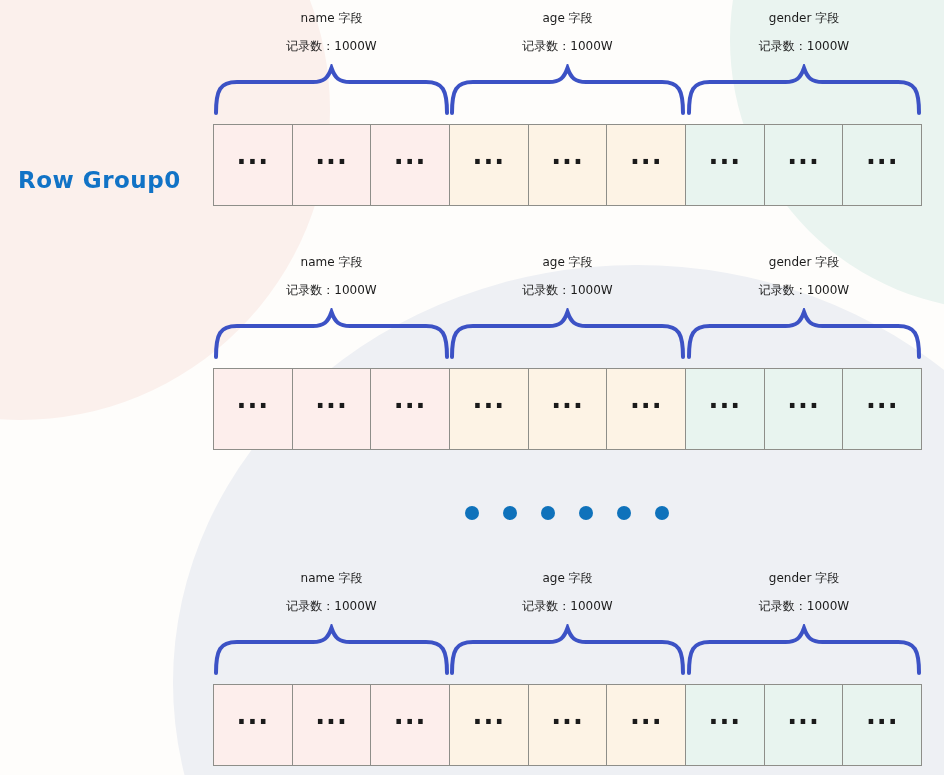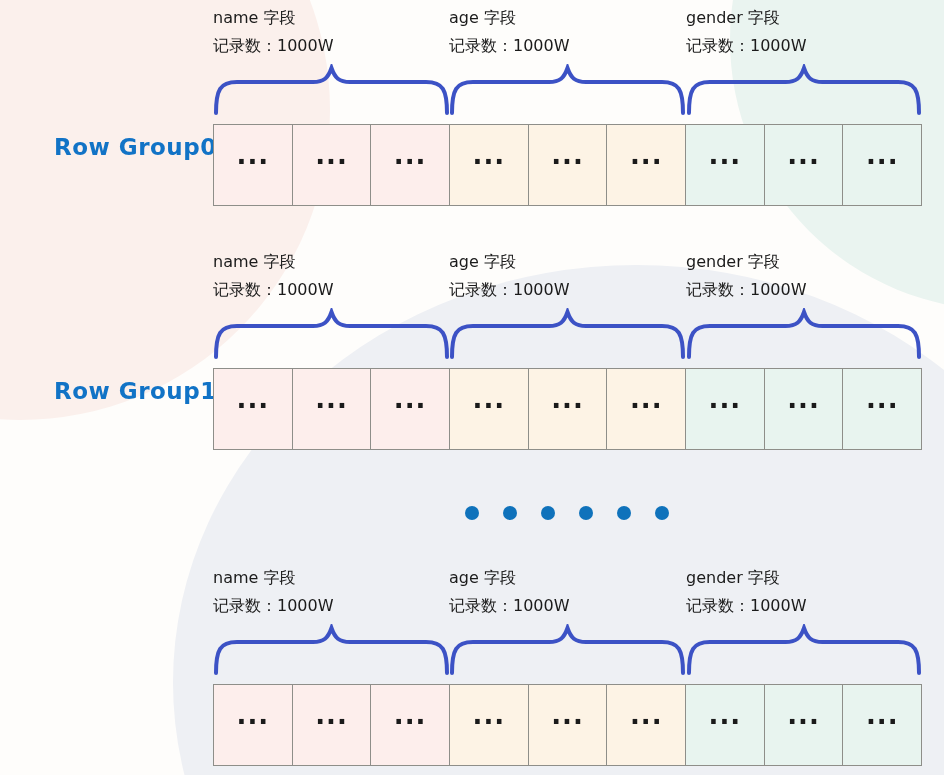--- a/index.html
+++ b/index.html
@@ -7,26 +7,26 @@
     position:relative;width:944px;height:775px;overflow:hidden;
     background:#fefdfb;
     font-family:"DejaVu Sans","Liberation Sans",sans-serif;
   }
   .blob{position:absolute;border-radius:50%;z-index:0;}
   .blob-pink{left:-290px;top:-200px;width:620px;height:620px;}
   .blob-teal{left:730px;top:-230px;width:540px;height:540px;}
   .blob-gray{left:173px;top:265px;width:927px;height:835px;}
   .section{position:absolute;left:0;width:944px;height:210px;z-index:1;}
   .rg-label{
-    position:absolute;left:18px;top:134px;width:180px;
-    font-size:23px;font-weight:bold;letter-spacing:0.5px;white-space:nowrap;margin-left:36px;
+    position:absolute;left:18px;top:167px;width:180px;
+    font-size:23px;font-weight:bold;letter-spacing:0.5px;white-space:nowrap;
   }
   .col-head{
-    position:absolute;top:4px;
-    font-size:16px;line-height:28px;color:#1b1b1b;white-space:nowrap;
+    position:absolute;top:4px;text-align:center;
+    font-size:12px;line-height:28px;color:#1b1b1b;white-space:nowrap;
   }
   .brace{position:absolute;top:64px;height:52px;}
   .chunk-table{
     position:absolute;left:213px;top:124px;width:709px;height:82px;
     display:flex;box-sizing:border-box;border:1px solid #8e8e89;
   }
   .cell{
     flex:1;display:flex;align-items:center;justify-content:center;
     border-right:1px solid #8e8e89;
   }
@@ -95,21 +95,20 @@
         <div class="cell" style="background: rgb(232, 244, 239);">
           <span>...</span>
         </div>
         <div class="cell" style="background: rgb(232, 244, 239);">
           <span>...</span>
         </div>
       </div>
   </div>
 
   <div class="section" style="top:244px">
-    <div class="rg-label" style="color: rgb(17, 115, 198);">Row Group1</div>
     <div class="col-head" style="left: 213px; width: 237px; color: rgb(27, 27, 27);">
       <div>name 字段</div>
       <div>记录数：1000W</div>
     </div>
     <div class="col-head" style="left: 449px; width: 237px; color: rgb(27, 27, 27);">
       <div>age 字段</div>
       <div>记录数：1000W</div>
     </div>
     <div class="col-head" style="left: 686px; width: 236px; color: rgb(27, 27, 27);">
       <div>gender 字段</div>

